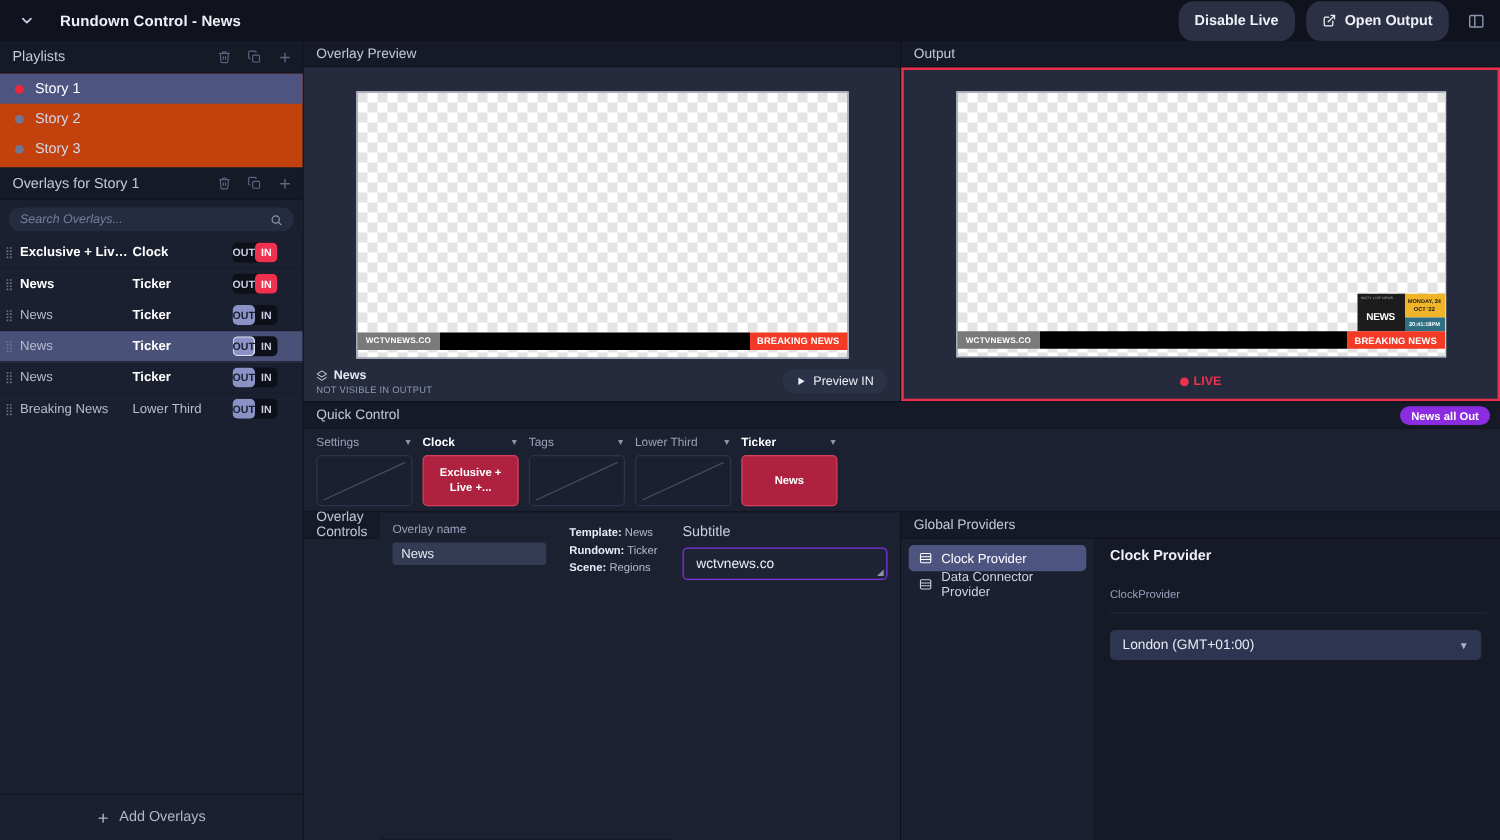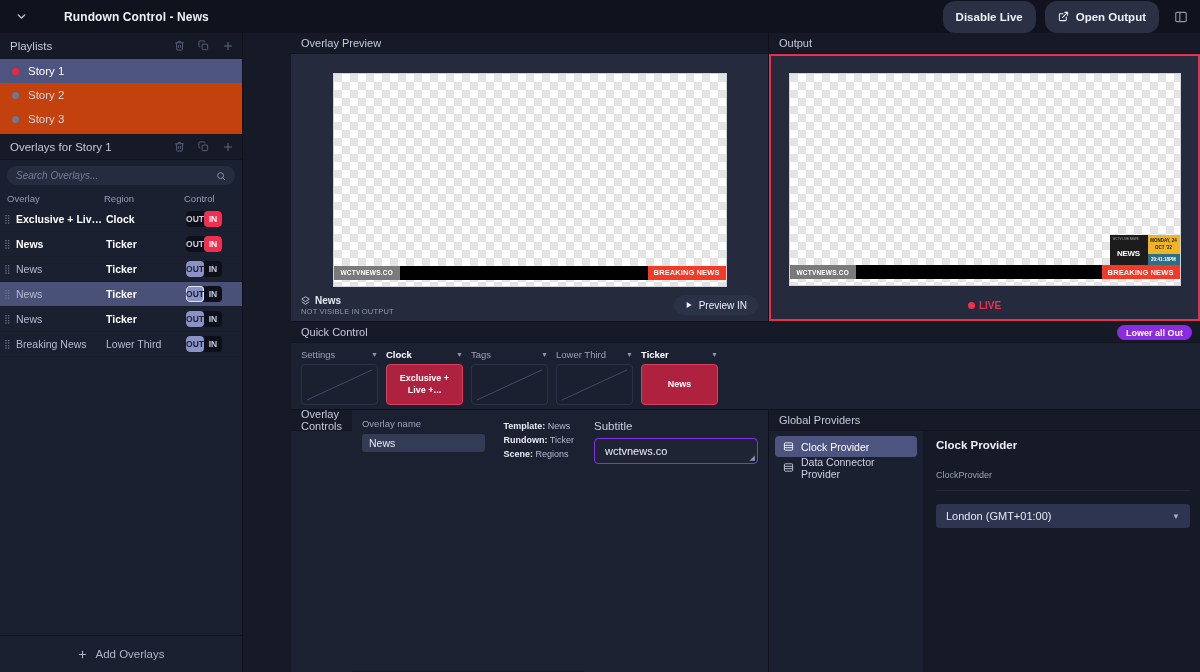--- a/index.html
+++ b/index.html
@@ -19,37 +19,37 @@
     display: flex; align-items: center;
     padding: 0 8px;
     position: relative;
   }
   .chev-btn {
     width: 26px; height: 22px; display: flex; align-items: center; justify-content: center;
     color: #c8cde0; cursor: pointer;
   }
   .app-title {
     font-size: 12px; font-weight: bold; color: #eef0f6;
-    margin-left: 30px; letter-spacing: .1px;
+    margin-left: 14px; letter-spacing: .1px;
   }
   .tb-right { margin-left: auto; display: flex; align-items: center; gap: 9px; }
   .pill-btn {
     background: #2b3044; color: #eef0f6; border: none;
     height: 23px; border-radius: 12px; padding: 16px 13px;
     font-size: 11.5px; font-weight: bold; cursor: pointer;
     display: flex; align-items: center; gap: 7px;
     font-family: "Liberation Sans", sans-serif;
   }
   .panel-ico {
     width: 22px; height: 22px; display: flex; align-items: center; justify-content: center;
     cursor: pointer; color: #8b93ad; margin-left: 2px;
   }
 
   
-  .body { flex: 1; display: flex; min-height: 0; gap: 48px; }
+  .body { flex: 1; display: flex; min-height: 0; }
 
   
   .sidebar {
     width: 243px; flex: 0 0 243px;
     background: #1b2030;
     display: flex; flex-direction: column;
     border-right: 1px solid #0e1119;
   }
   .sec-head {
     height: 26px; flex: 0 0 26px;
@@ -368,25 +368,20 @@
           <input placeholder="Search Overlays..." style="">
           <span class="mag">
             <svg width="10" height="10" viewBox="0 0 24 24" fill="none" stroke="currentColor" stroke-width="2.4">
                 <circle cx="11" cy="11" r="7"></circle>
                 <line x1="16.5" y1="16.5" x2="21" y2="21" stroke-linecap="round"></line>
               </svg>
           </span>
         </div>
       </div>
 
-      <div class="tbl-head">
-        <div class="c-ov">Overlay</div>
-        <div class="c-rg">Region</div>
-        <div class="c-ct">Control</div>
-      </div>
 
       <div>
         <div class="ov-row">
           <div class="grip">⣿</div>
           <div class="ov-name on">Exclusive + Live ...</div>
           <div class="ov-reg on">Clock</div>
           <div class="toggle">
             <div class="seg">OUT</div>
             <div class="seg act-in">IN</div>
           </div>
@@ -523,21 +518,21 @@
                 <span class="ld"></span>
                 <span>LIVE</span>
               </div>
             </div>
           </div>
         </div>
       </div>
 
       <div class="quick">
         <div class="quick-head">Quick Control</div>
-        <button class="take-out">Lower all Out</button>
+        <button class="take-out">News all Out</button>
         <div class="quick-body">
 
           <div class="qcol">
             <div class="qlab">
               <span>Settings</span>
               <span class="cr">▼</span>
             </div>
             <div class="qcard">
               <svg class="diag" viewBox="0 0 77 41" preserveAspectRatio="none">
                   <line x1="5" y1="36" x2="72" y2="5" stroke="#454c66" stroke-width="1"></line>

